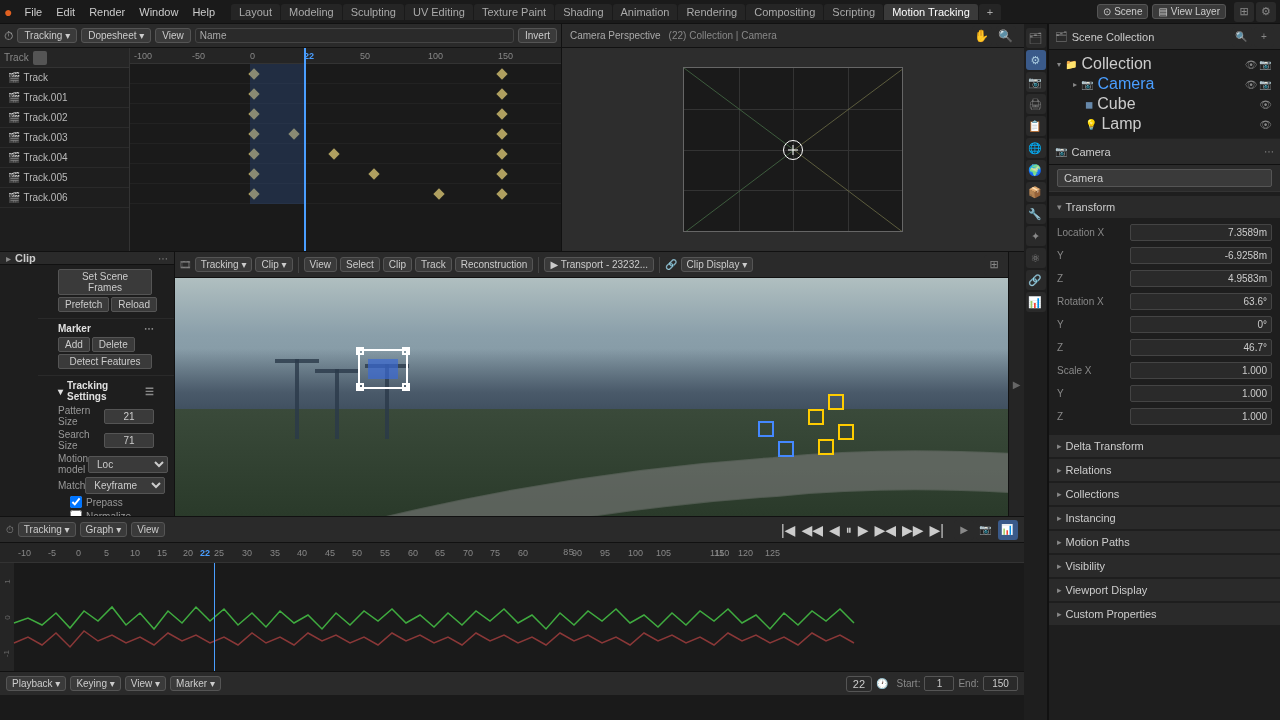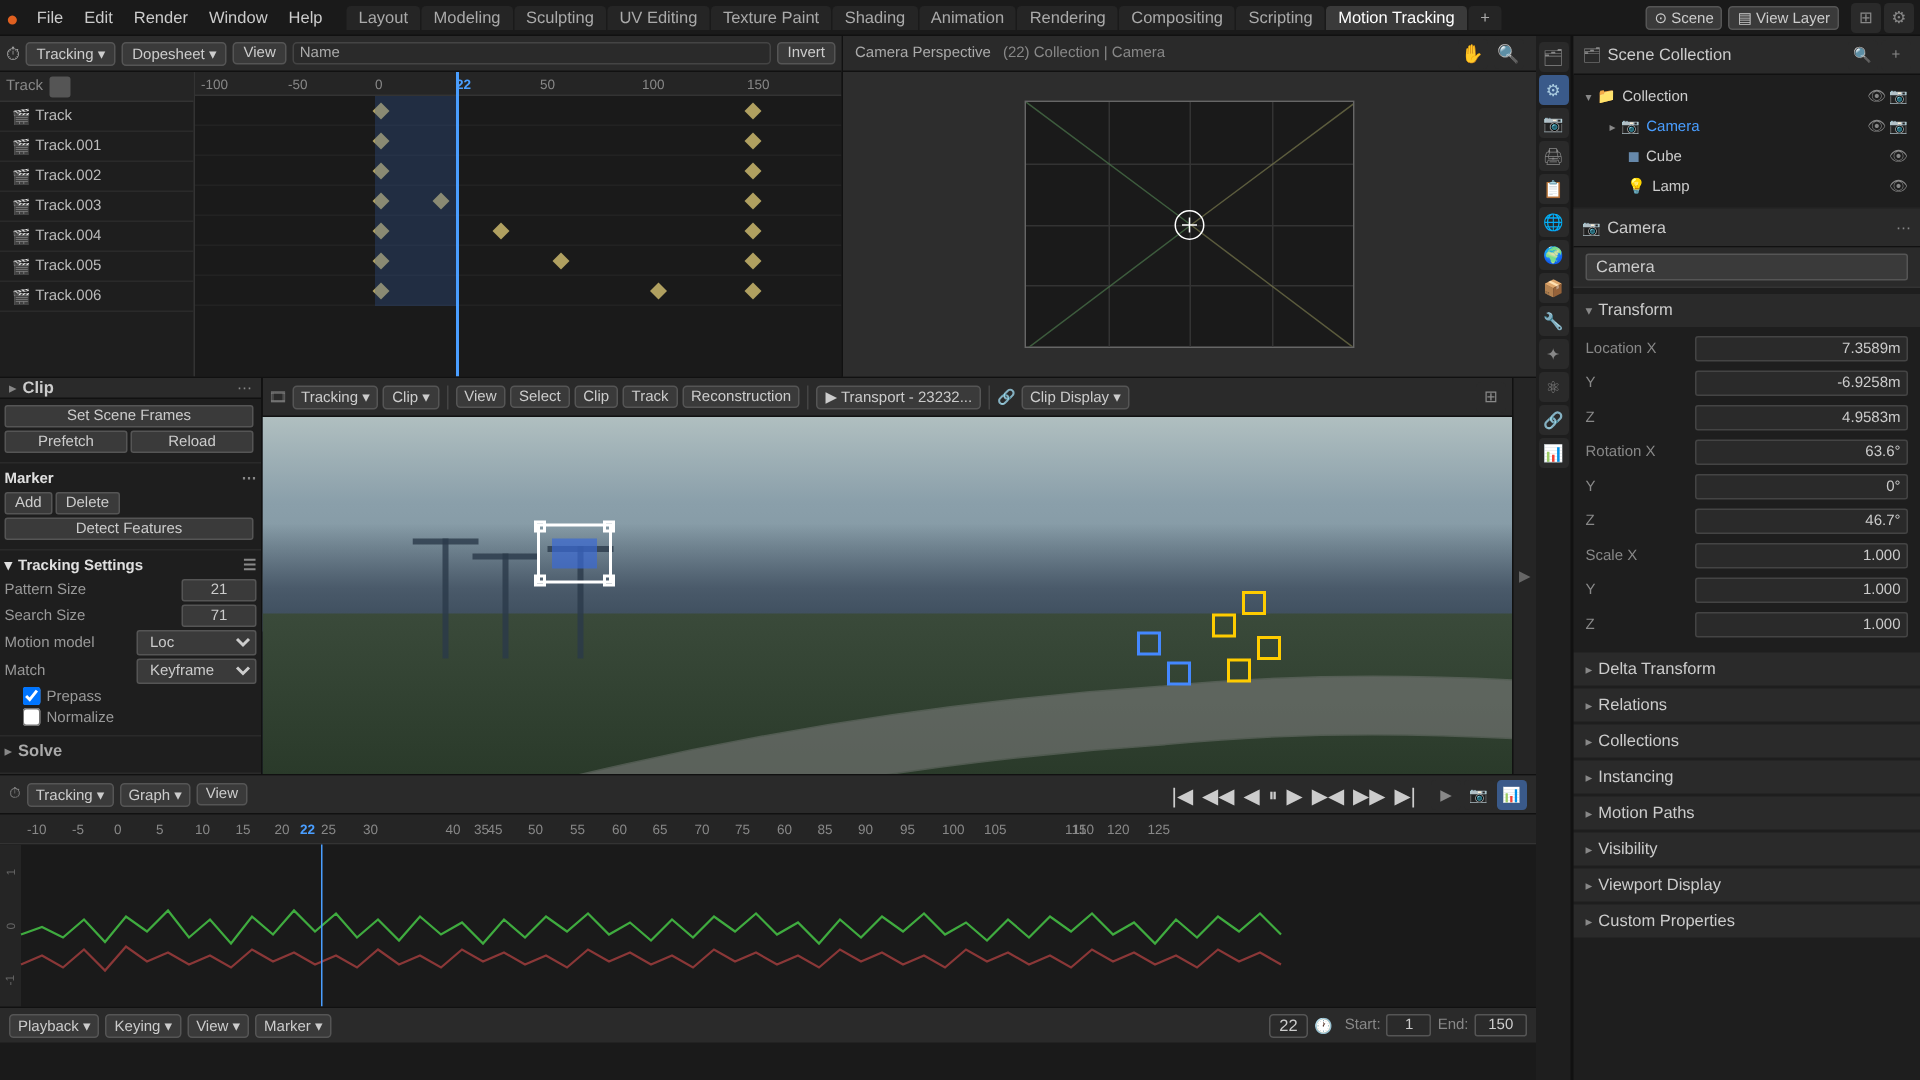--- a/index.html
+++ b/index.html
@@ -276,22 +276,23 @@
       padding: 0 6px;
       border-bottom: 1px solid #111;
       gap: 4px;
     }
     .section-title {
       font-size: 11px;
       font-weight: bold;
       color: #ccc;
     }
     .props-section {
-      padding: 4px 3px;
+      padding: 4px 20px;
       border-bottom: 1px solid #2a2a2a;
+      margin-left: 38px;
     }
     .props-section-title {
       font-size: 10px;
       font-weight: bold;
       color: #e0e0e0;
       margin-bottom: 3px;
       display: flex;
       align-items: center;
       justify-content: space-between;
     }
@@ -500,21 +501,21 @@
       padding: 4px 8px;
     }
     .scene-item {
       display: flex;
       align-items: center;
       height: 20px;
       gap: 4px;
       cursor: pointer;
     }
     .scene-item-text {
-      font-size: 10px;
+      font-size: 16px;
       color: #ccc;
     }
     .scene-item-text.active { color: #4a9eff; }
     .indent { margin-left: 16px; }
 
     .right-side-icons {
       width: 24px;
       background: #1e1e1e;
       display: flex;
       flex-direction: column;
@@ -911,31 +912,31 @@
             <span class="graph-num" style="left:18px;">-10</span>
             <span class="graph-num" style="left:48px;">-5</span>
             <span class="graph-num" style="left:76px;">0</span>
             <span class="graph-num" style="left:104px;">5</span>
             <span class="graph-num" style="left:130px;">10</span>
             <span class="graph-num" style="left:157px;">15</span>
             <span class="graph-num" style="left:183px;">20</span>
             <span class="graph-num" style="left:200px;color:#4a9eff;font-weight:bold;">22</span>
             <span class="graph-num" style="left:214px;">25</span>
             <span class="graph-num" style="left:242px;">30</span>
-            <span class="graph-num" style="left:270px;margin-left:46px;">35</span>
+            <span class="graph-num" style="left:270px;">35</span>
             <span class="graph-num" style="left:297px;">40</span>
             <span class="graph-num" style="left:325px;">45</span>
             <span class="graph-num" style="left:352px;">50</span>
             <span class="graph-num" style="left:380px;">55</span>
             <span class="graph-num" style="left:408px;">60</span>
             <span class="graph-num" style="left:435px;">65</span>
             <span class="graph-num" style="left:463px;">70</span>
             <span class="graph-num" style="left:490px;">75</span>
             <span class="graph-num" style="left:518px;">60</span>
-            <span class="graph-num" style="left:545px;">85</span>
+            <span class="graph-num" style="left:563px;font-family:Liberation Mono, monospace;">85</span>
             <span class="graph-num" style="left:572px;">90</span>
             <span class="graph-num" style="left:600px;">95</span>
             <span class="graph-num" style="left:628px;">100</span>
             <span class="graph-num" style="left:656px;">105</span>
             <span class="graph-num" style="left:683px;margin-left:32px;">110</span>
             <span class="graph-num" style="left:710px;">115</span>
             <span class="graph-num" style="left:738px;">120</span>
             <span class="graph-num" style="left:765px;">125</span>
           </div>
 

